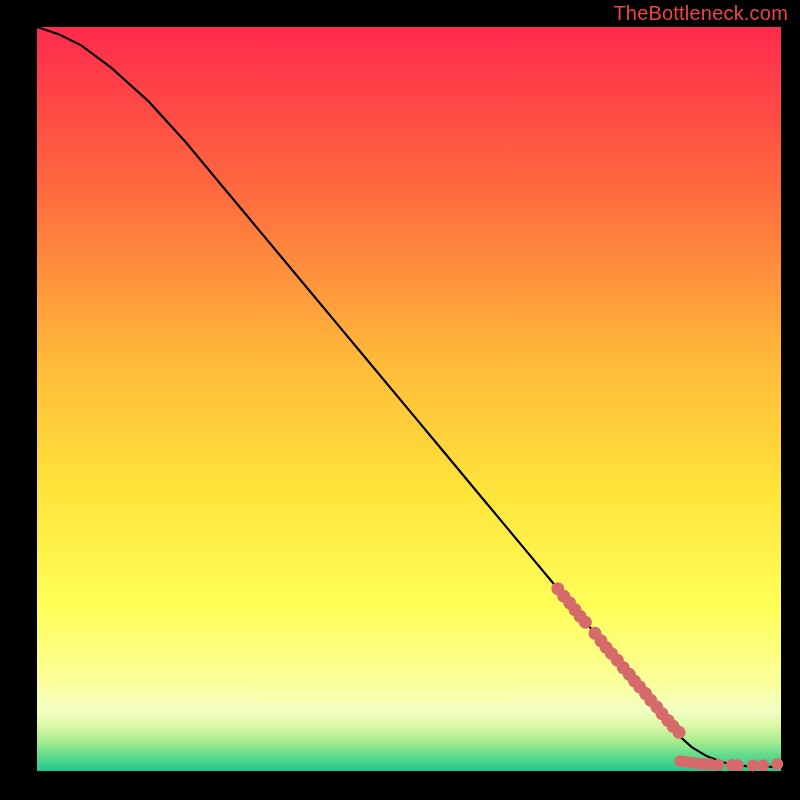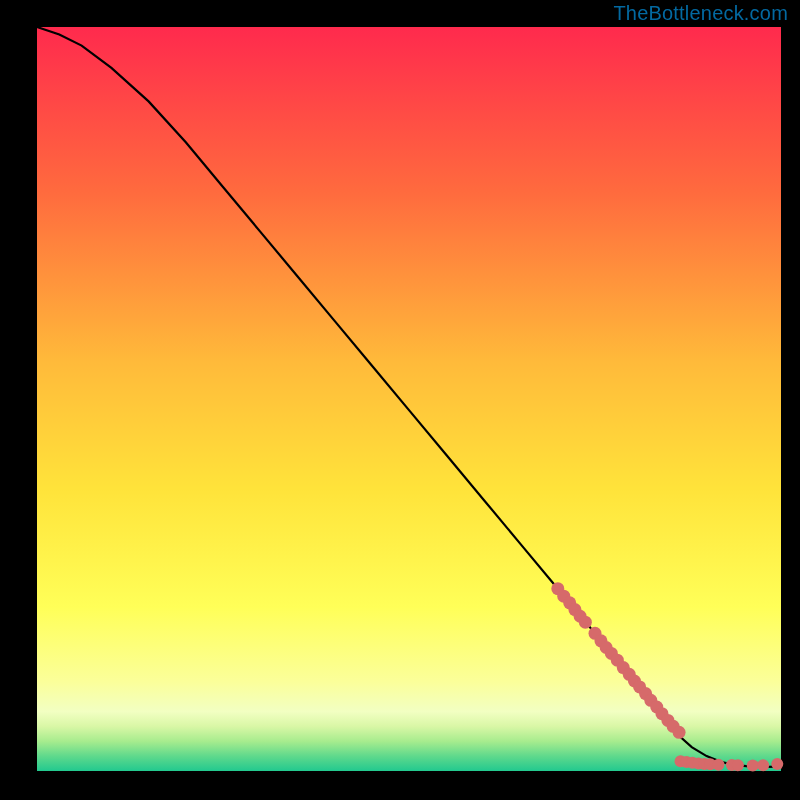--- a/index.html
+++ b/index.html
@@ -14,21 +14,21 @@
   .stage {
     position: relative;
     width: 800px;
     height: 800px;
     background: #000;
   }
   .watermark {
     position: absolute;
     top: 2px;
     right: 12px;
-    color: #0369a1;
+    color: #ef4444;
     font-size: 20px;
     font-weight: 500;
     letter-spacing: 0.2px;
     user-select: none;
   }
   svg {
     position: absolute;
     top: 0;
     left: 0;
   }

